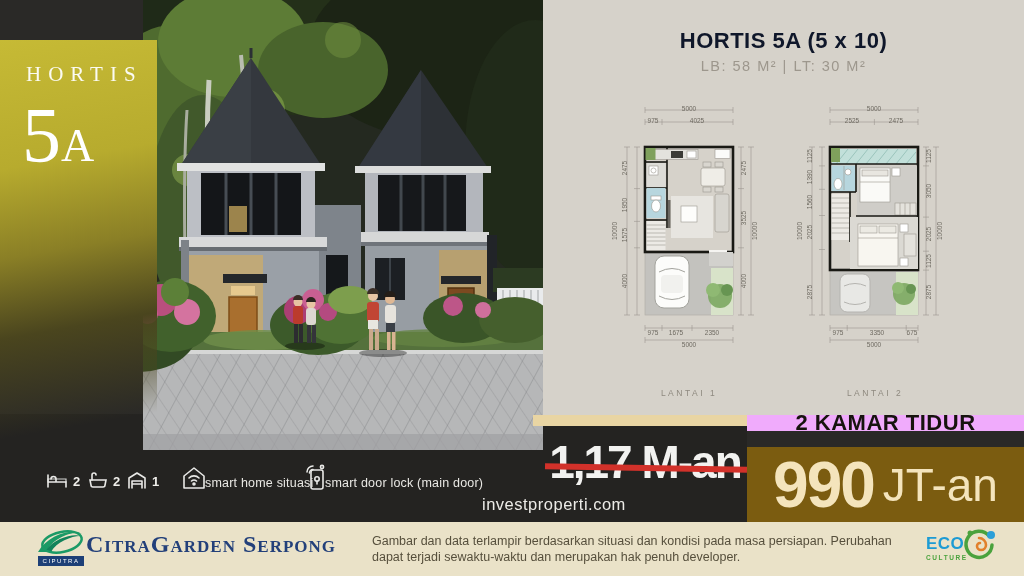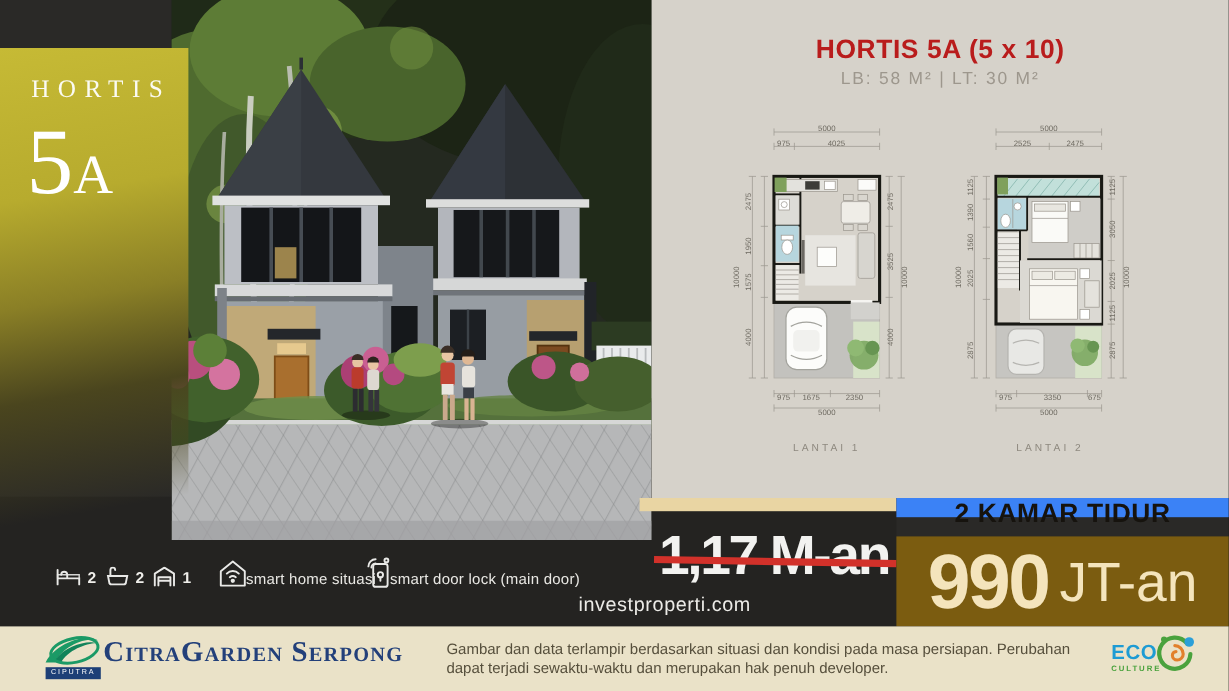--- a/index.html
+++ b/index.html
@@ -17,51 +17,51 @@
     color:#ffffff; font-family:"Liberation Serif", serif; }
   .badge-num .n5 { font-size:78px; line-height:1.1; font-weight:400; }
   .badge-num .nA { font-size:46px; line-height:1; }
 
   
   .photo { left:143px; top:0; width:400px; height:450px; }
 
   
   .panel { left:543px; top:0; width:481px; height:415px; background:#d6d2ca; }
   .panel-title { position:absolute; left:0; top:28px; width:481px; text-align:center;
-    font-size:22px; font-weight:bold; color:#b91c1c; letter-spacing:.5px; }
+    font-size:22px; font-weight:bold; color:#0f172a; letter-spacing:.5px; }
   .panel-sub { position:absolute; left:0; top:58px; width:481px; text-align:center;
     font-size:14.5px; color:#9d978d; letter-spacing:1.5px; }
   .plan-box { position:absolute; width:150px; height:300px; }
   .plan-box svg { position:absolute; left:0; top:0; }
   .dim  { position:absolute; font-size:6.5px; color:#6e6a61; white-space:nowrap;
           transform:translate(-50%,-50%); }
   .dimv { position:absolute; font-size:6.5px; color:#6e6a61; white-space:nowrap;
           transform:translate(-50%,-50%) rotate(-90deg); }
-  .plan-caption { position:absolute; top:268px; transform:translateX(-50%);
+  .plan-caption { position:absolute; top:288px; transform:translateX(-50%);
           font-size:8.5px; letter-spacing:2.5px; color:#8e897f; }
   .dl { stroke:#9a968e; stroke-width:.6; }
   .wl { stroke:#191914; stroke-width:2.6; fill:none; }
   .iw { stroke:#191914; stroke-width:1.6; fill:none; }
   .fn { stroke:#9b978f; stroke-width:.6; }
 
   
   .dark-bottom { left:0; top:414px; width:747px; height:108px; background:#242321; }
   .feat-count { position:absolute; font-size:13px; font-weight:bold; color:#efeeea; }
   .feat-label { position:absolute; font-size:12.5px; color:#e9e8e4; letter-spacing:.2px; }
   .website { position:absolute; left:482px; top:495px; font-size:16.5px; color:#ecebe7;
              letter-spacing:.5px; }
 
   
   .tan-strip { left:533px; top:415px; width:214px; height:11px; background:#e9d5a3; }
   .old-price { left:543px; top:437px; width:204px; text-align:center; font-size:46px;
     font-weight:bold; color:#f2f2f0; letter-spacing:-2px; line-height:1.1; }
   .strike { left:545px; top:465px; width:202px; height:6px; background:#d2312a;
     transform:rotate(1deg); }
-  .kamar-band { left:747px; top:415px; width:277px; height:16px; background:#3b82f6;
-    display:flex; align-items:flex-start; justify-content:center; }
+  .kamar-band { left:747px; top:415px; width:277px; height:16px; background:#f0abfc;
+    display:flex; align-items:center; justify-content:center; }
   .kamar-band span { font-size:22px; font-weight:bold; color:#16130e; letter-spacing:.5px; }
   .price-box { left:747px; top:447px; width:277px; height:75px; background:#7b5c10;
     display:flex; align-items:center; justify-content:center; }
   .price-val { font-size:64px; font-weight:bold; color:#f4e4bc; letter-spacing:-2px; line-height:1; }
   .price-unit { font-size:46px; font-weight:normal; color:#f4e4bc; margin-left:9px; line-height:1; }
 
   
   .footer { left:0; top:522px; width:1024px; height:54px; background:#eae2c8; }
   .ciputra-box { position:absolute; left:38px; top:34px; width:46px; height:10px;
     background:#1d3f77; color:#fff; font-size:6px; letter-spacing:1.5px; text-align:center;

